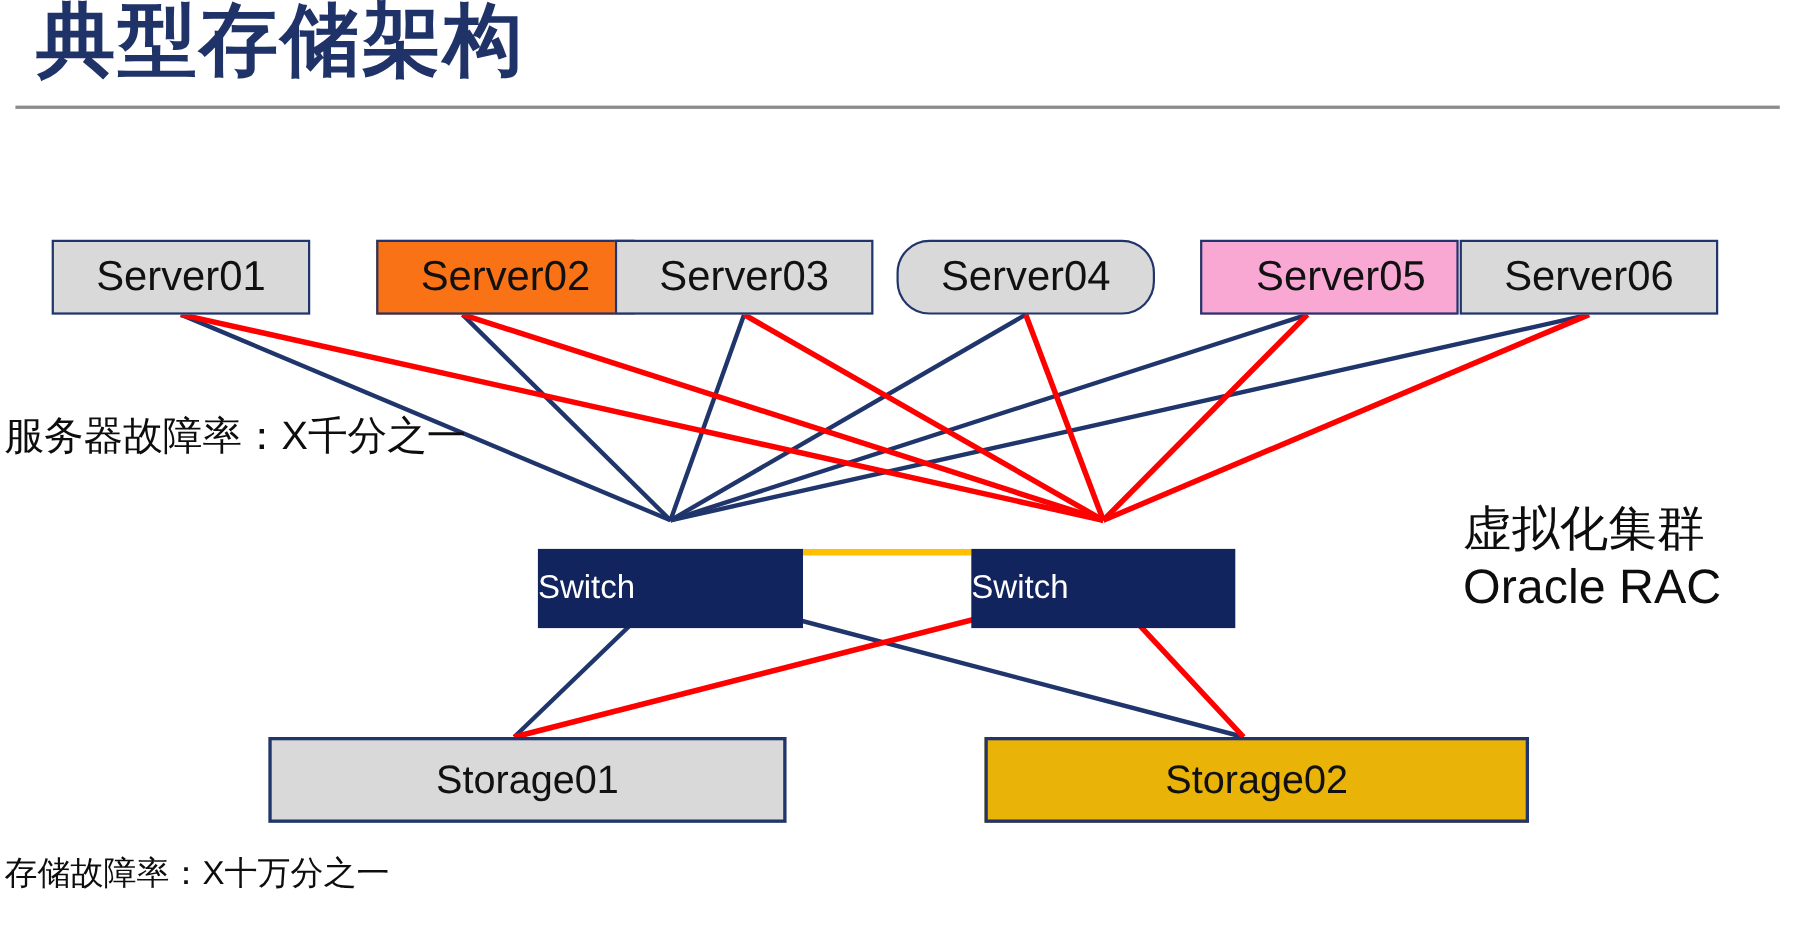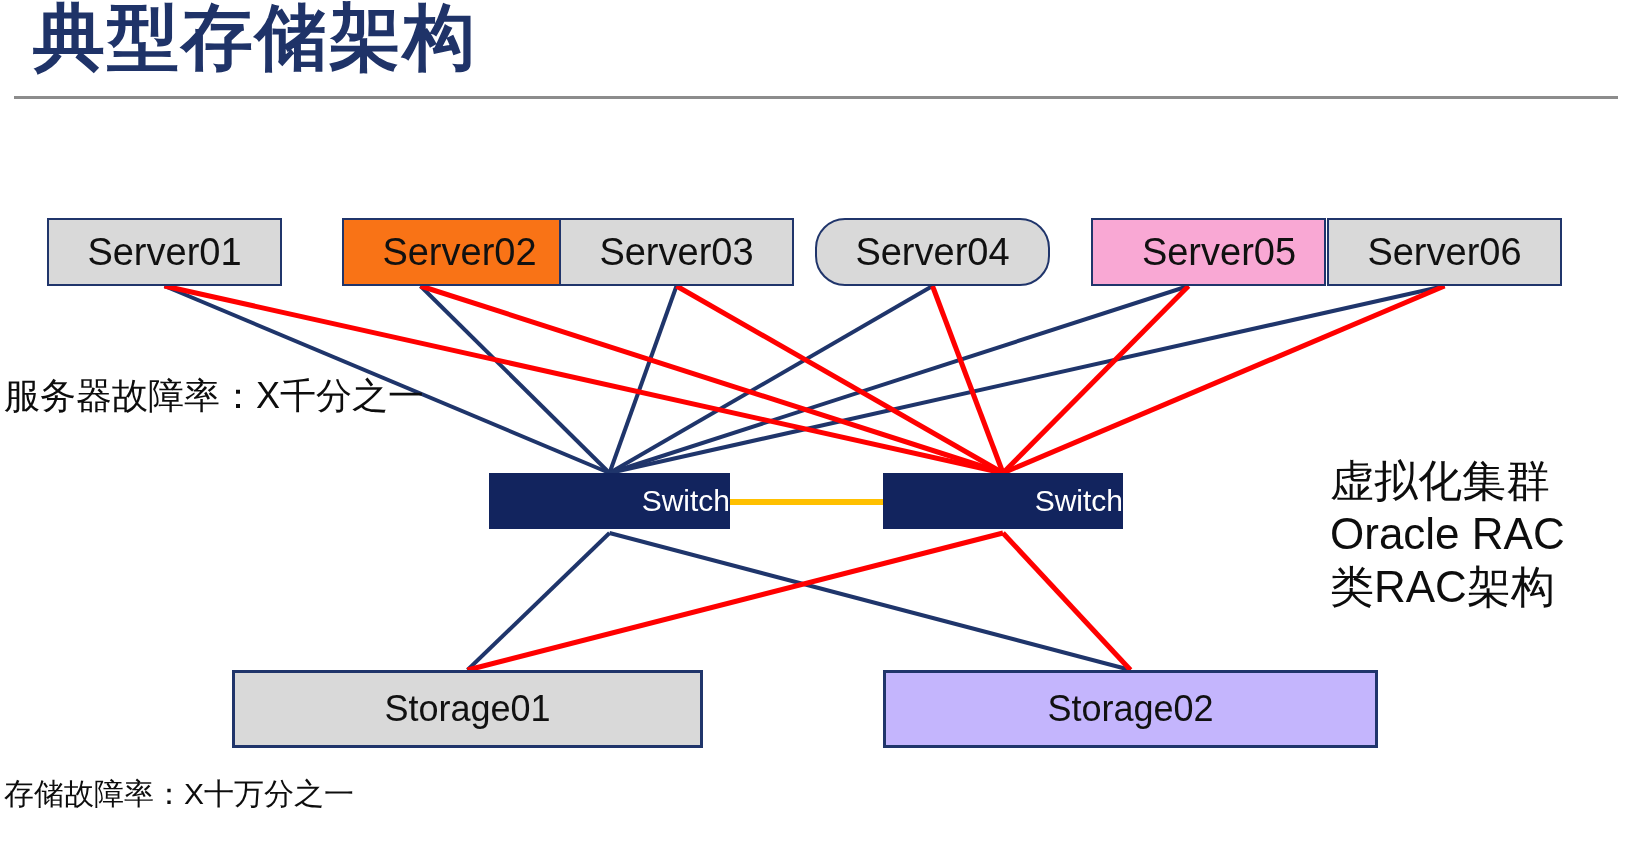--- a/index.html
+++ b/index.html
@@ -14,26 +14,26 @@
   .divider{
     position:absolute;left:14px;top:96px;width:1604px;height:3px;background:#8c8c8c;
   }
   #wires{position:absolute;left:0;top:0;width:1632px;height:847px;pointer-events:none;}
   .box{
     position:absolute;display:flex;align-items:center;justify-content:center;
     box-sizing:border-box;background:#d9d9d9;border:2px solid #20356b;color:#111;
   }
   .server{top:218px;width:235px;height:68px;font-size:38px;}
   .switch{
-    position:absolute;top:473px;height:56px;display:flex;align-items:center;justify-content:flex-end;
+    position:absolute;top:499px;height:72px;display:flex;align-items:center;justify-content:flex-start;
     background:#12245e;color:#ffffff;font-size:30px;box-sizing:border-box;
   }
   .switch.left{left:489px;width:241px;}
   .switch.right{left:883px;width:240px;}
-  .storage{top:670px;height:78px;font-size:36px;border-width:3px;}
+  .storage{top:670px;height:78px;font-size:36px;border-width:3px;margin-left:12px;}
   .storage.s1{left:232px;width:471px;}
   .storage.s2{left:883px;width:495px;}
   .note{
     position:absolute;color:#0d0d0d;white-space:nowrap;
   }
   .note.server-rate{left:4px;top:372px;font-size:36px;}
   .note.storage-rate{left:4px;top:774px;font-size:30px;}
   .note.right-note{left:1330px;top:414px;font-size:44px;line-height:53px;margin-top:40px;}
 </style>
 </head>
@@ -88,26 +88,25 @@
   <div class="switch left" style="background: rgb(18, 36, 94);">
     <span>Switch</span>
   </div>
   <div class="switch right" style="background: rgb(18, 36, 94);">
     <span>Switch</span>
   </div>
 
   <div class="box storage s1" style="background: rgb(217, 217, 217); border-color: rgb(32, 53, 107);">
     <span>Storage01</span>
   </div>
-  <div class="box storage s2" style="background: #c4b5fd; border-color: rgb(32, 53, 107);">
+  <div class="box storage s2" style="background: #eab308; border-color: rgb(32, 53, 107);">
     <span>Storage02</span>
   </div>
 
   <div class="note server-rate">服务器故障率：X千分之一</div>
   <div class="note storage-rate">存储故障率：X十万分之一</div>
 
   <div class="note right-note">
     <div>虚拟化集群</div>
     <div>Oracle RAC</div>
-    <div>类RAC架构</div>
   </div>
 
 </div>
 
 </body></html>

